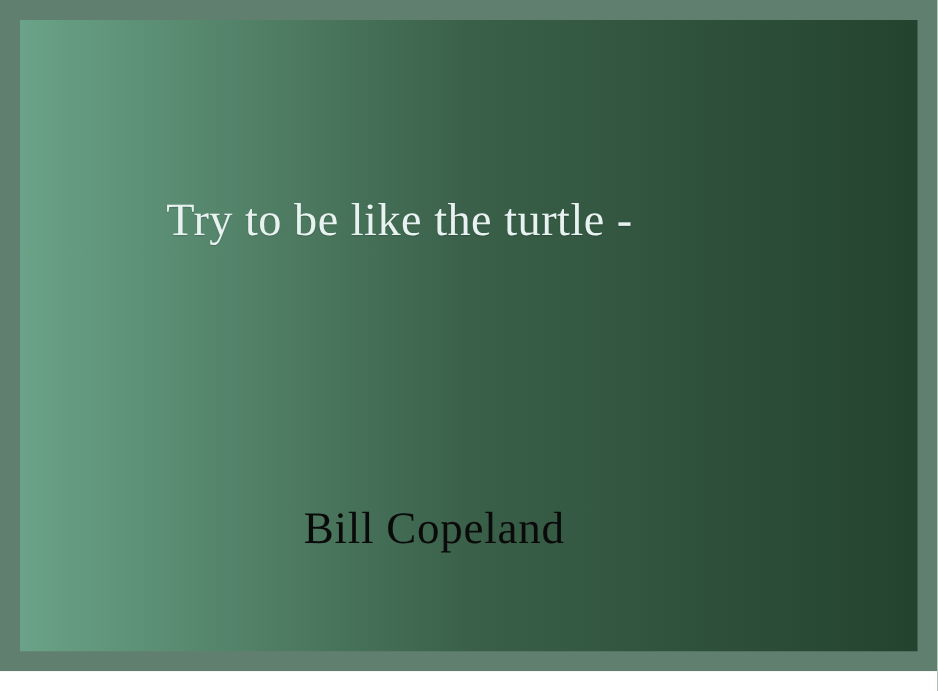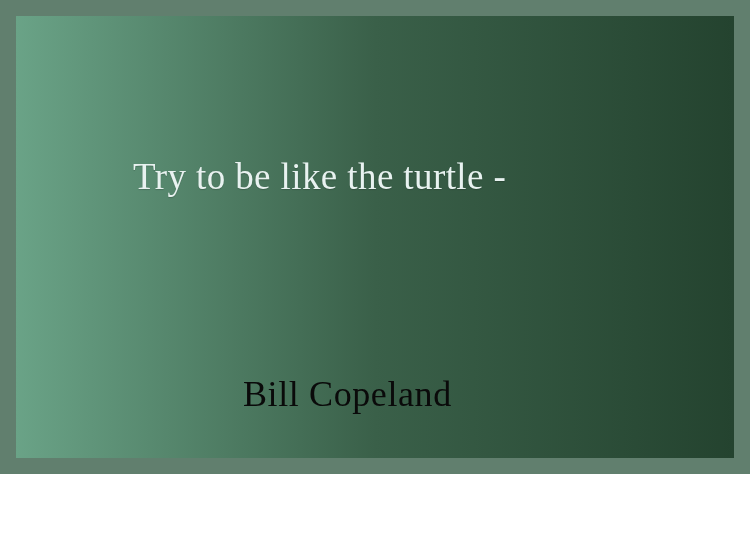--- a/index.html
+++ b/index.html
@@ -8,21 +8,21 @@
     padding: 0;
     background: #ffffff;
   }
   body {
     font-family: "Liberation Serif", serif;
   }
 
   #quote-card {
     position: relative;
     width: 750px;
-    height: 474px;
+    height: 537px;
     box-sizing: border-box;
     overflow: hidden;
     background: #617F6E; 
   }
 
   
   #board {
     position: absolute;
     left: 16px;
     top: 16px;
@@ -55,21 +55,21 @@
     font-weight: 400;
     line-height: 78px;
     letter-spacing: 0.4px;
     white-space: pre;
     text-shadow: 0 1px 1px rgba(0,0,0,0.18);
   }
 
   #attribution {
     position: absolute;
     left: 227px;
-    top: 356px;
+    top: 384px;
     color: #0A0A0A;
     font-family: "Liberation Serif", serif;
     font-size: 36px;
     font-weight: 400;
     letter-spacing: 0.6px;
     line-height: 44px;
     white-space: pre;
   }
 </style>
 </head>

